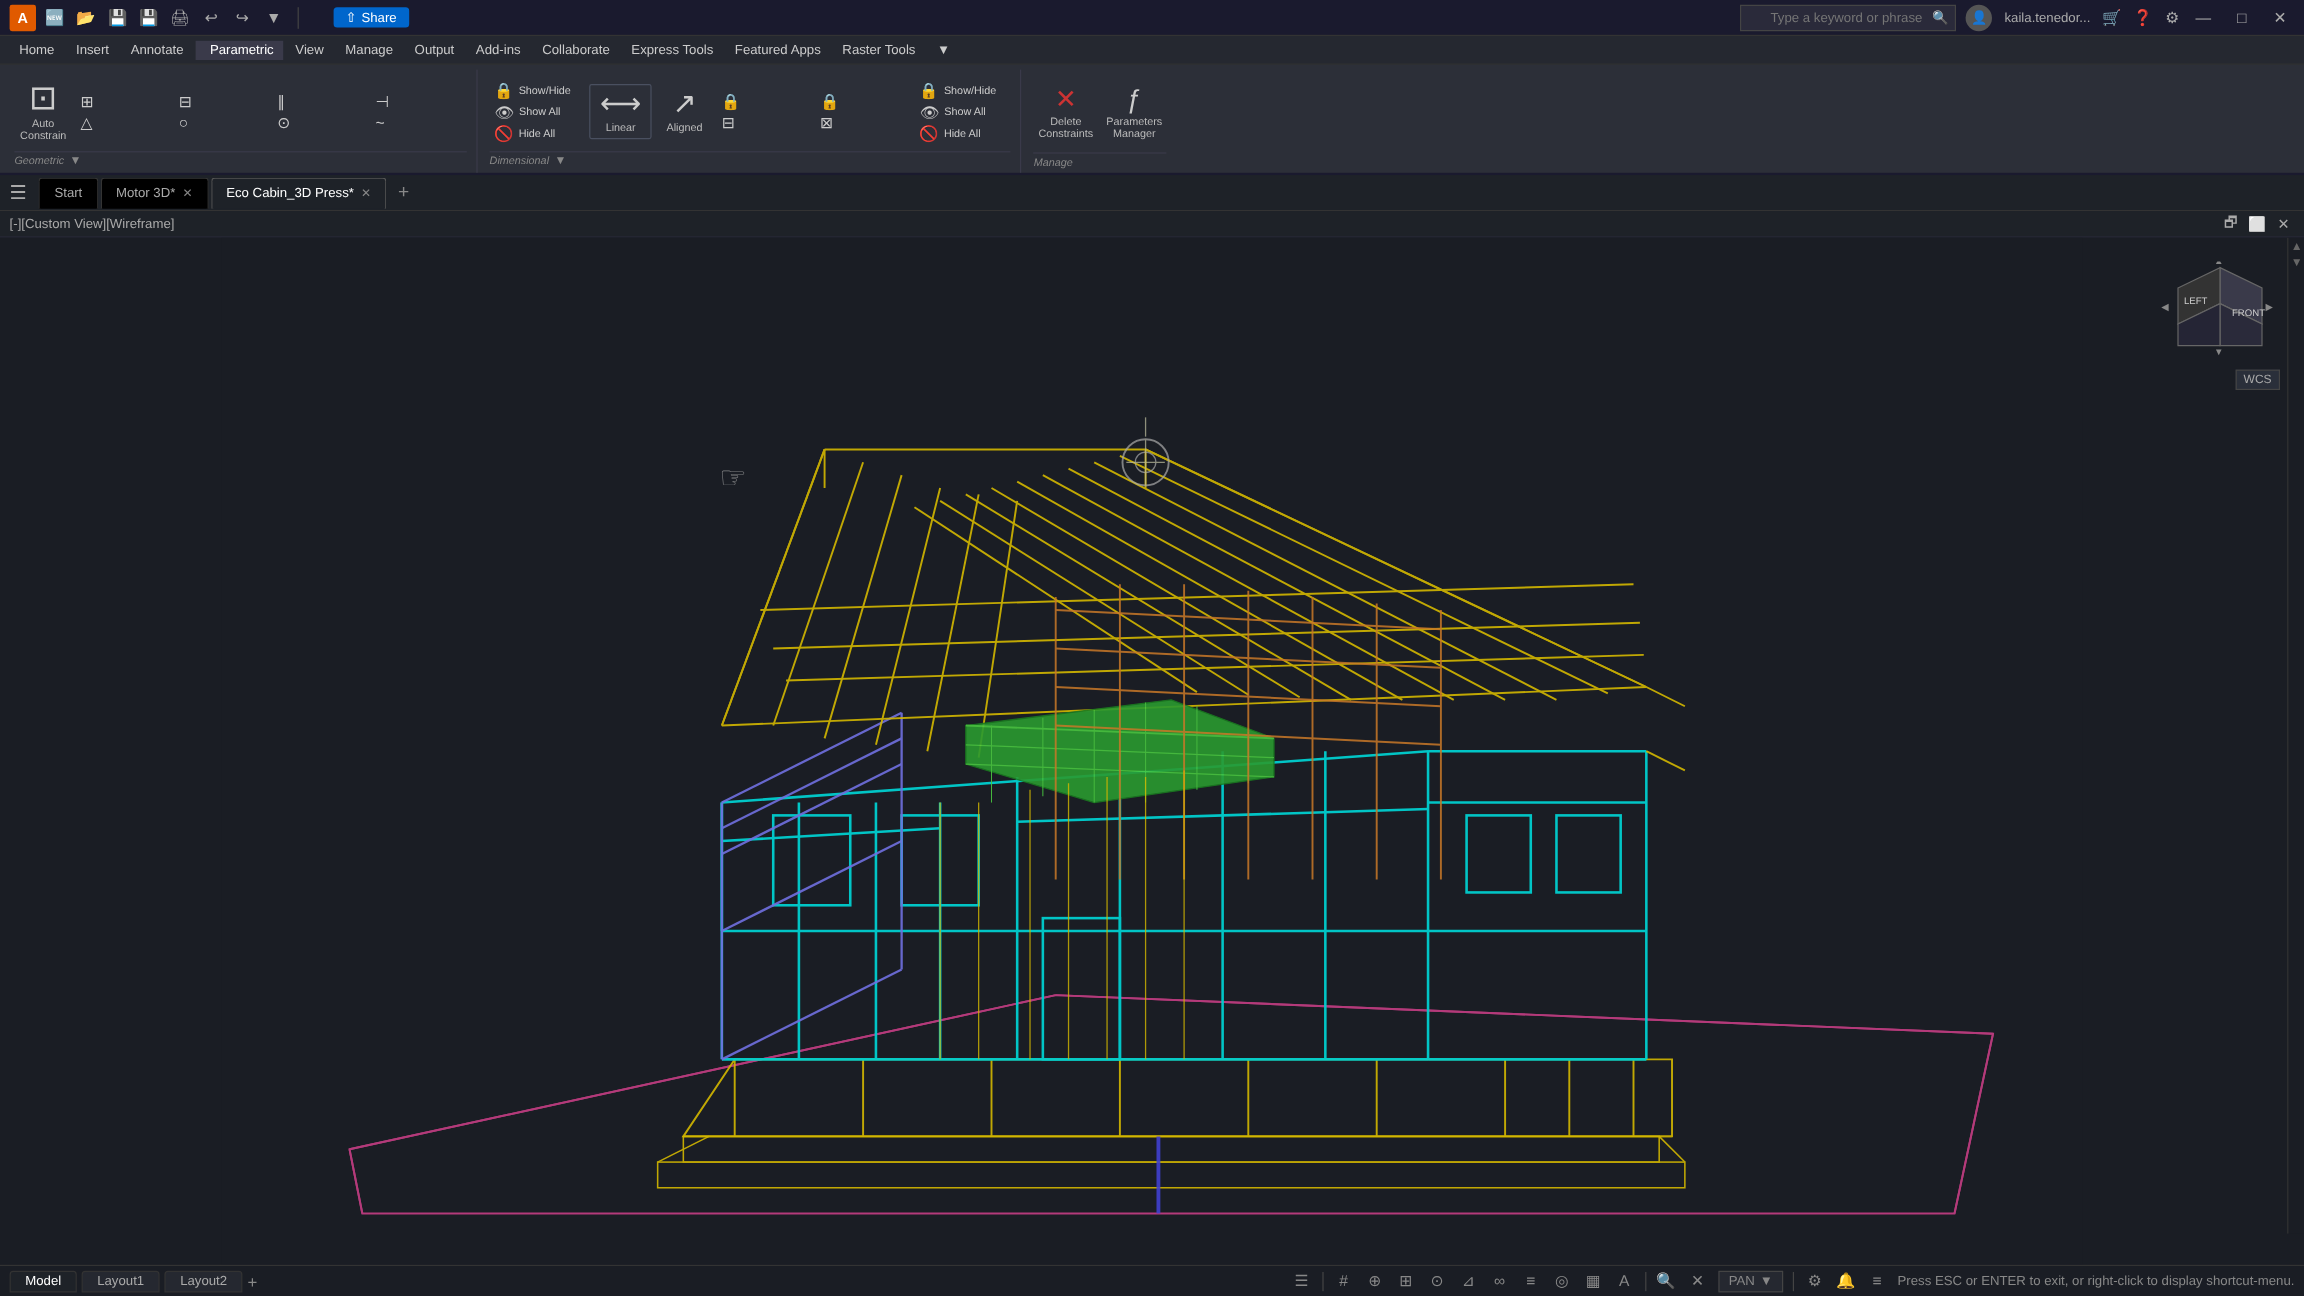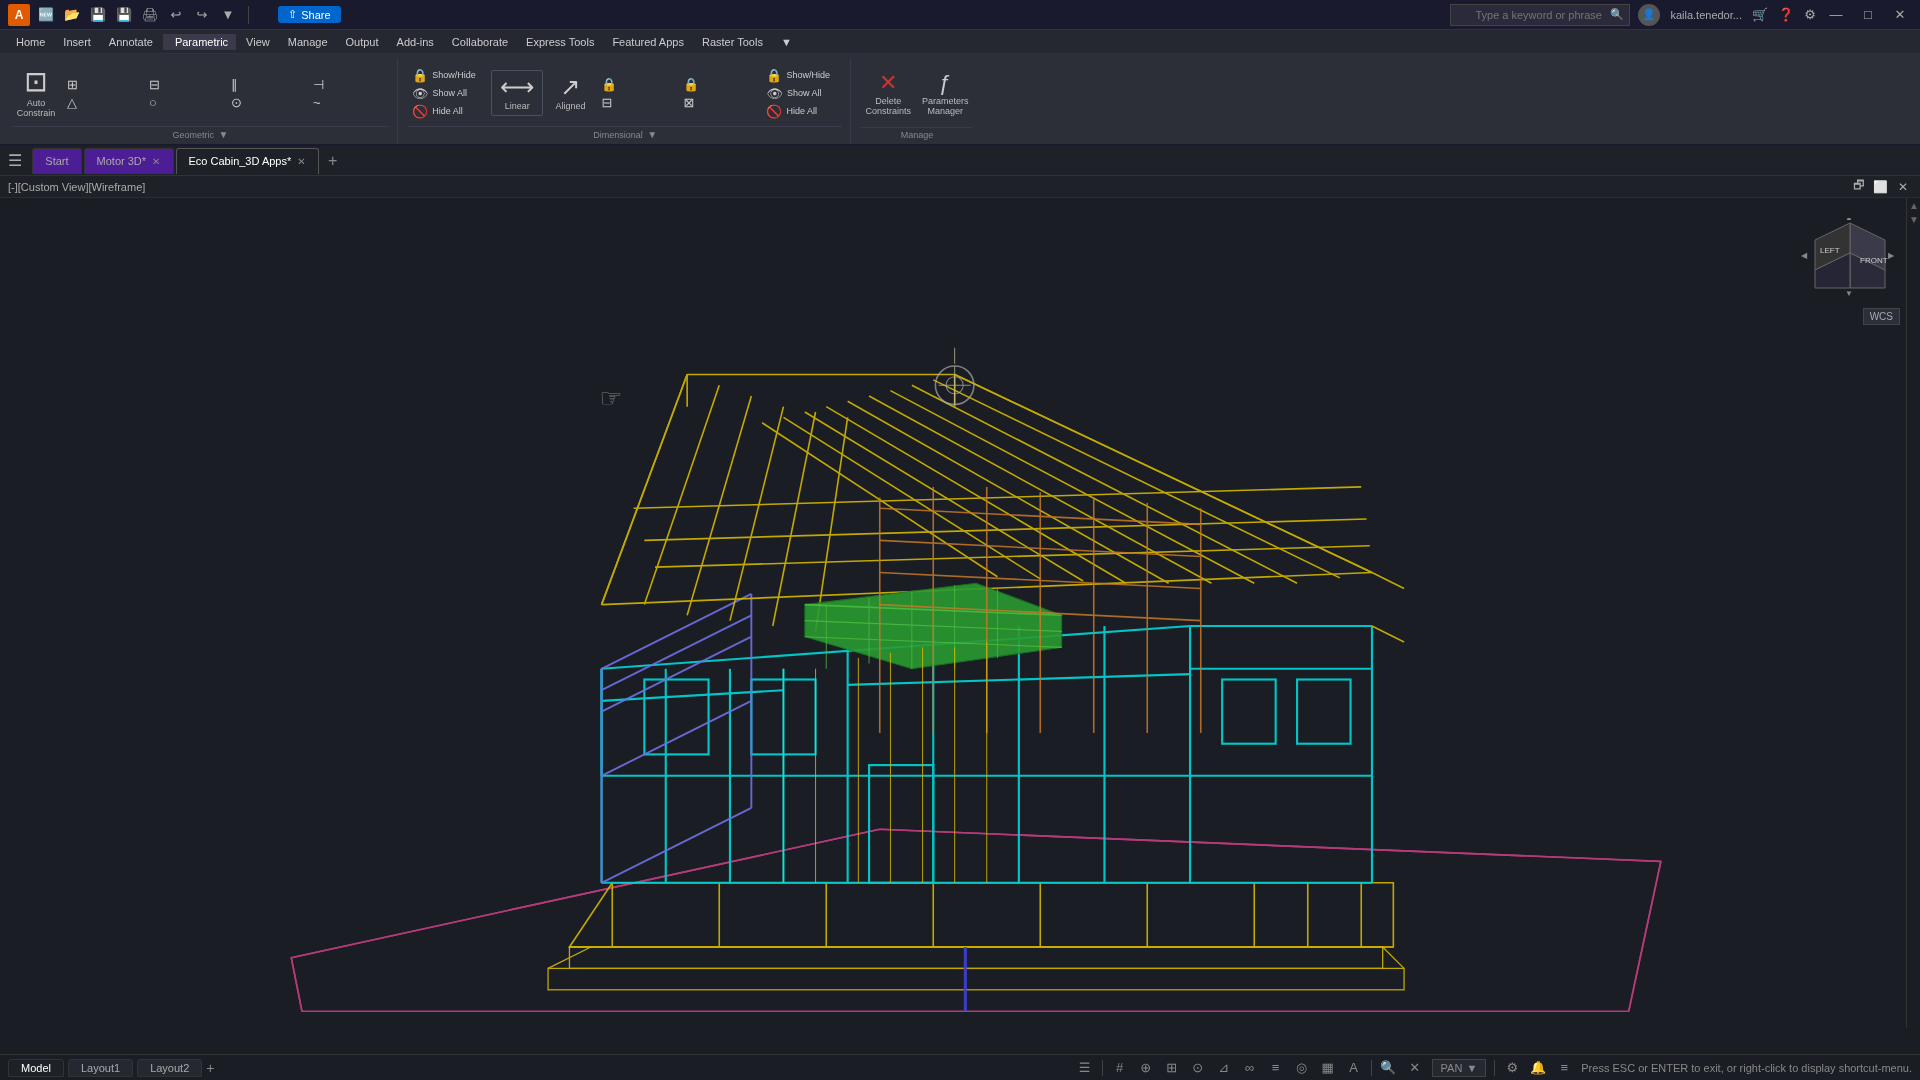--- a/index.html
+++ b/index.html
@@ -56,24 +56,24 @@
       border-right: 1px solid #3a3a4a;
       padding: 2px 8px 2px 8px;
       min-width: 60px;
     }
     .ribbon-group:last-child { border-right: none; }
     .ribbon-group-label {
       font-size: 9px;
       color: #888;
       margin-top: auto;
       padding-top: 2px;
-      text-align: center;
       width: 100%;
       border-top: 1px solid #3a3a4a;
       padding-bottom: 2px;
+      font-style: italic;
     }
     .ribbon-buttons { display: flex; gap: 3px; flex: 1; align-items: center; }
     .ribbon-btn {
       display: flex; flex-direction: column; align-items: center; justify-content: center;
       padding: 2px 4px; cursor: pointer; color: #ccc; font-size: 9px; gap: 2px;
       min-width: 36px; border-radius: 2px;
     }
     .ribbon-btn .ico { font-size: 18px; line-height: 1; }
     .ribbon-btn .lbl { font-size: 9px; text-align: center; color: #bbb; }
     .ribbon-btn.large { min-width: 48px; }
@@ -90,21 +90,21 @@
       display: flex;
       align-items: center;
       padding: 0 8px;
       border-bottom: 1px solid #333;
       gap: 2px;
     }
     .hamburger { color: #aaa; font-size: 16px; cursor: pointer; margin-right: 8px; }
     .tab {
       height: 26px; padding: 0 12px; display: flex; align-items: center; gap: 6px;
       cursor: pointer; color: #aaa; font-size: 11px; border-radius: 3px 3px 0 0;
-      background: #4c1d95; border: 1px solid #333; border-bottom: none;
+      background: #000000; border: 1px solid #333; border-bottom: none;
     }
     .tab.active { background: #1e2228; color: #fff; border-color: #555; }
     .tab .close-x { font-size: 10px; color: #888; }
     .tab-add { width: 24px; height: 24px; display: flex; align-items: center; justify-content: center; cursor: pointer; color: #888; font-size: 16px; }
 
     
     #viewlabel {
       height: 22px; background: #1e2228; padding: 0 8px;
       display: flex; align-items: center; justify-content: space-between;
       font-size: 11px; color: #aaa; border-bottom: 1px solid #2a2a3a;
@@ -362,21 +362,21 @@
 <div id="tabsbar">
   <div class="hamburger">☰</div>
   <div class="tab">
     <span>Start</span>
   </div>
   <div class="tab">
     <span>Motor 3D*</span>
     <span class="close-x">✕</span>
   </div>
   <div class="tab active">
-    <span>Eco Cabin_3D Apps*</span>
+    <span>Eco Cabin_3D Press*</span>
     <span class="close-x">✕</span>
   </div>
   <div class="tab-add">+</div>
 </div>
 
 <div id="viewlabel">
   <span>[-][Custom View][Wireframe]</span>
   <div class="view-controls">
     <div class="view-ctrl-btn">🗗</div>
     <div class="view-ctrl-btn">⬜</div>

